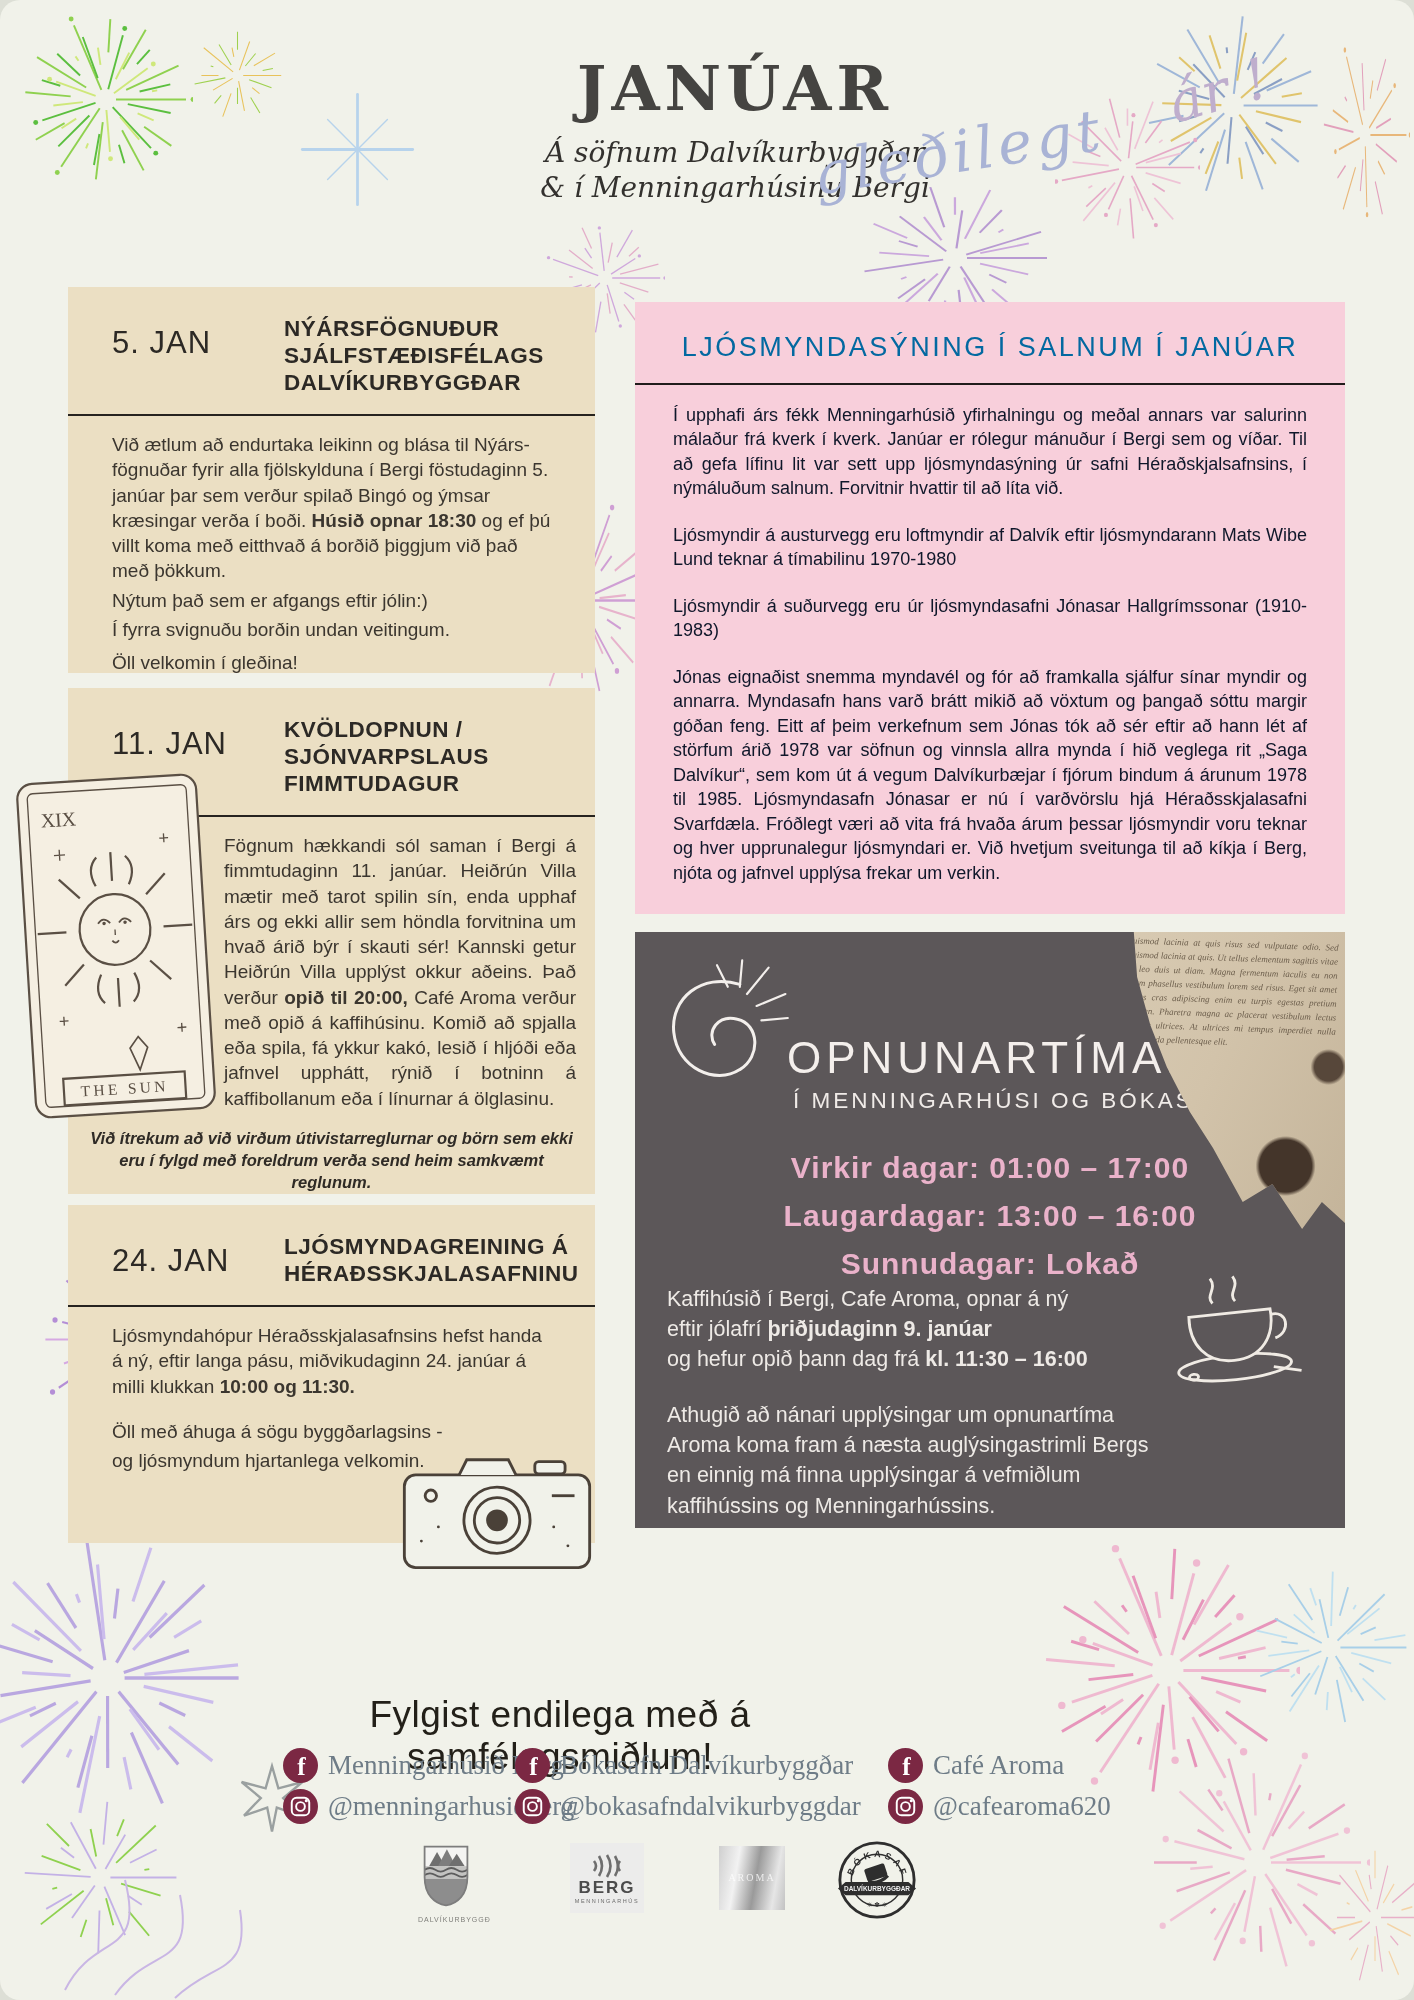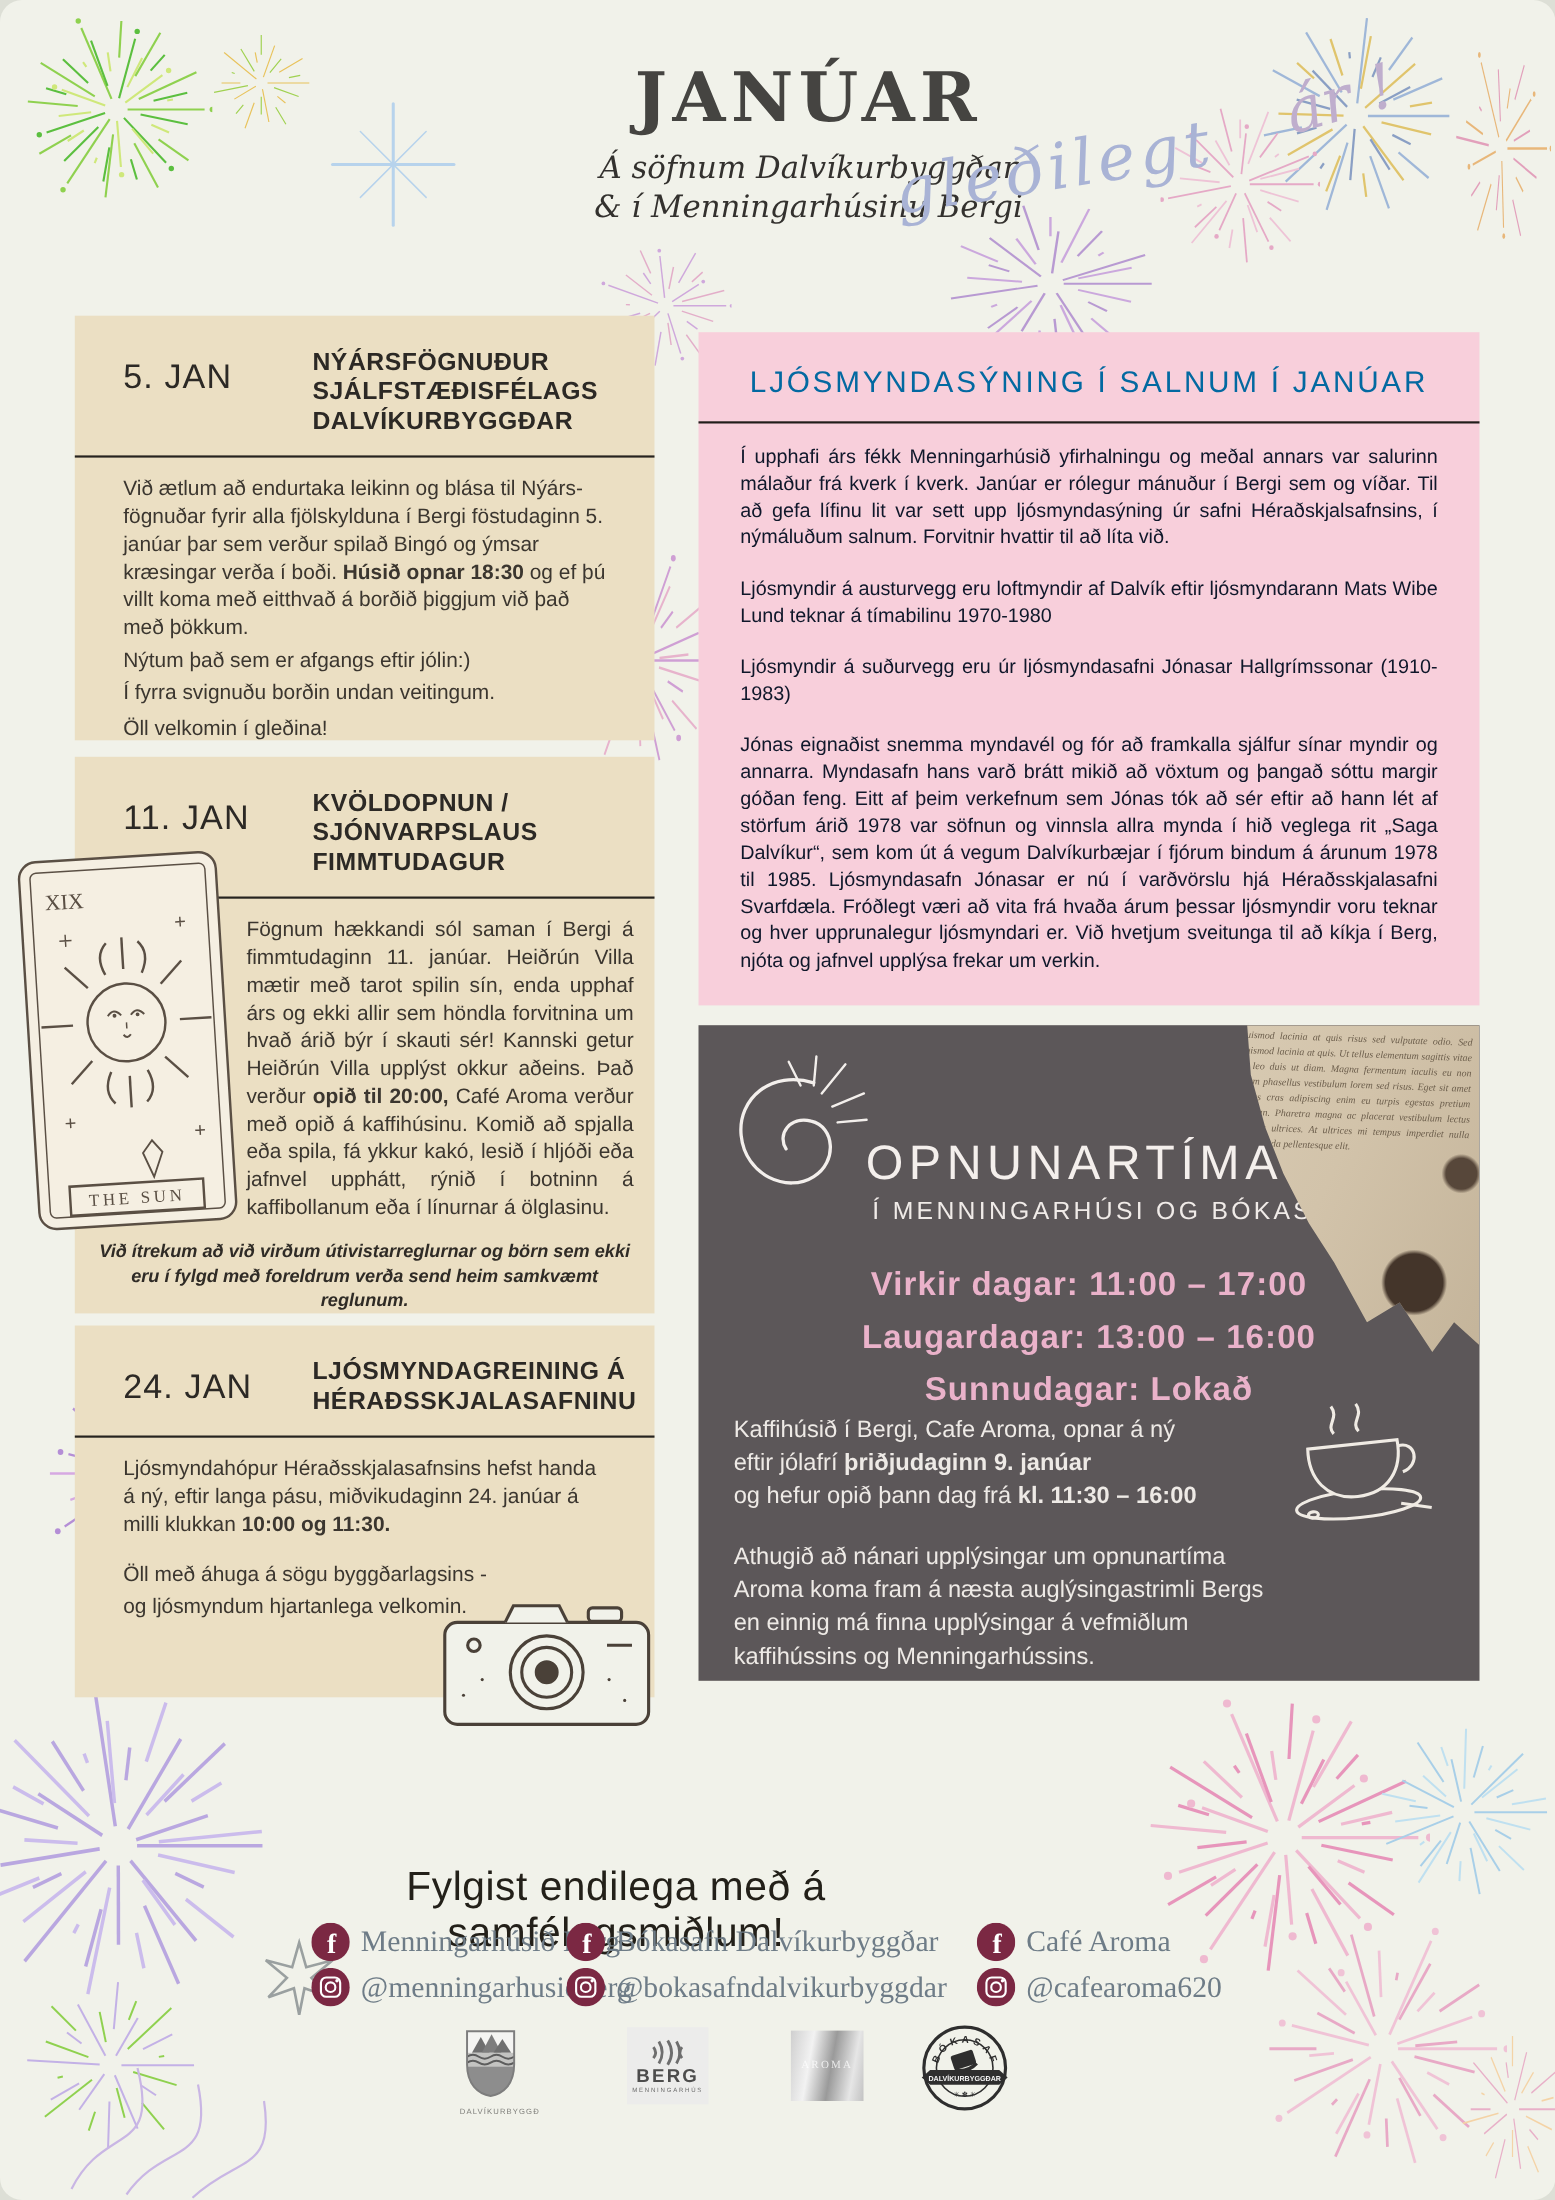--- a/index.html
+++ b/index.html
@@ -771,21 +771,21 @@
             <line x1="88" y1="40" x2="112" y2="30"></line>
           <line x1="74" y1="24" x2="76" y2="2"></line>
             <line x1="64" y1="24" x2="55" y2="6"></line>
             <line x1="92" y1="52" x2="114" y2="50"></line>
         </g>
       </svg>
     </span>
     <h2 class="op-title">OPNUNARTÍMAR</h2>
     <div class="op-sub">Í MENNINGARHÚSI OG BÓKASAFNI</div>
     <div class="hours">
-      <div>Virkir dagar: 11:00 – 17:00</div>
+      <div>Virkir dagar: 01:00 – 17:00</div>
       <div>Laugardagar: 13:00 – 16:00</div>
       <div>Sunnudagar: Lokað</div>
     </div>
     <div class="cafe">
       <div>Kaffihúsið í Bergi, Cafe Aroma, opnar á ný</div>
       <div><span>eftir jólafrí </span><b>þriðjudaginn 9. janúar</b></div>
       <div><span>og hefur opið þann dag frá </span><b>kl. 11:30 – 16:00</b></div>
       <div class="gap"></div>
       <div style="width:500px">Athugið að nánari upplýsingar um opnunartíma Aroma koma fram á næsta auglýsingastrimli Bergs en einnig má finna upplýsingar á vefmiðlum kaffihússins og Menningarhússins.</div>
     </div>

